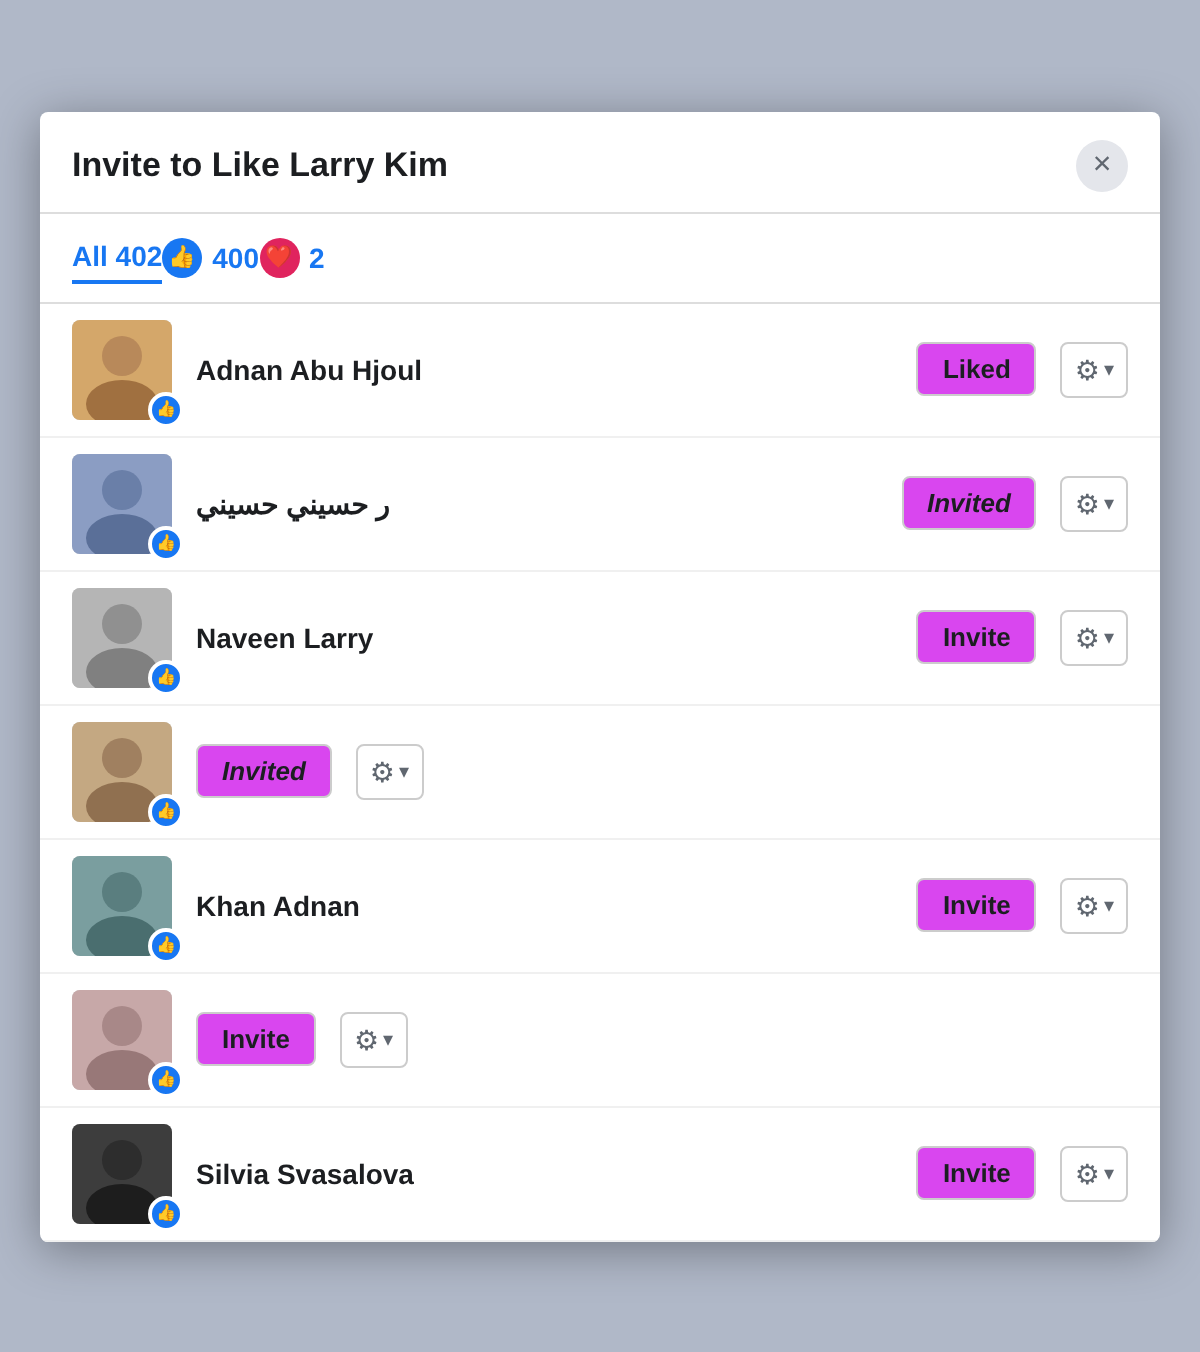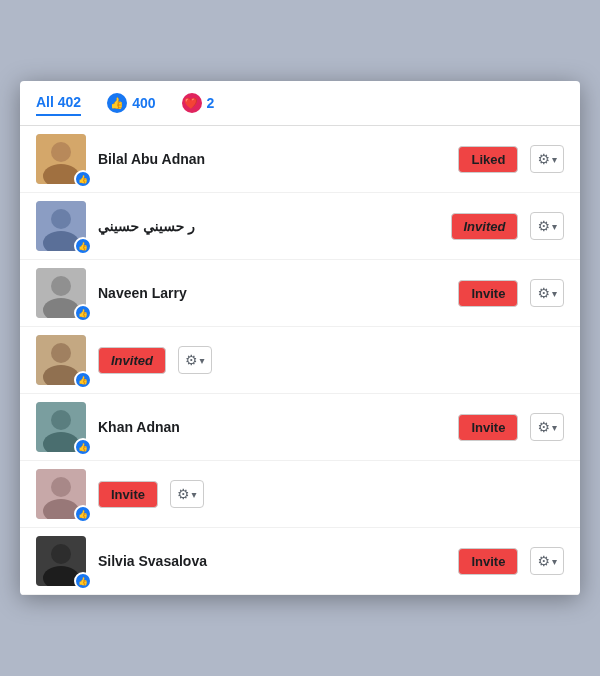--- a/index.html
+++ b/index.html
@@ -49,21 +49,21 @@
       justify-content: center;
       font-size: 16px;
       color: #606770;
       line-height: 1;
     }
 
     .tabs-row {
       display: flex;
       align-items: center;
       padding: 8px 16px;
-      gap: 26px;
+      gap: 0;
       border-bottom: 1px solid #ddd;
     }
 
     .tab-item {
       display: flex;
       align-items: center;
       gap: 5px;
       font-size: 14px;
       font-weight: 600;
       color: #1877f2;
@@ -148,21 +148,21 @@
       flex: 1;
       font-size: 14px;
       font-weight: 600;
       color: #1c1e21;
     }
 
     .action-btn {
       padding: 5px 12px;
       border-radius: 4px;
       border: 1px solid #ccc;
-      background: #ef4444;
+      background: #d946ef;
       font-size: 13px;
       font-weight: 600;
       cursor: pointer;
       color: #1c1e21;
       white-space: nowrap;
     }
 
     .action-btn.liked {
       color: #1c1e21;
     }
@@ -187,20 +187,24 @@
 
     .chevron-down {
       font-size: 10px;
       color: #606770;
     }
   </style>
 </head>
 <body>
 
 <div class="modal-overlay">
+  <div class="modal-header">
+    <span class="modal-title">Invite to Like Larry Kim</span>
+    <button class="close-btn">×</button>
+  </div>
 
   <div class="tabs-row">
     <div class="tab-item active">
       <span>All 402</span>
     </div>
     <div class="tab-item">
       <div class="tab-icon-like">
         <span>👍</span>
       </div>
       <span>400</span>
@@ -218,21 +222,21 @@
         <div class="avatar-wrap">
           <div class="avatar">
             <svg viewBox="0 0 50 50" xmlns="http://www.w3.org/2000/svg" width="50" height="50">
     <rect width="50" height="50" fill="#d4a76a"></rect>
     <circle cx="25" cy="18" r="10" fill="#b8895a"></circle>
     <ellipse cx="25" cy="42" rx="18" ry="12" fill="#a07040"></ellipse>
   </svg>
           </div>
           <div class="like-badge" style="font-size: 8px;">👍</div>
         </div>
-        <span class="person-name">Bilal Abu Adnan</span>
+        <span class="person-name">Adnan Abu Hjoul</span>
         <button class="action-btn liked">Liked</button>
         <button class="settings-btn">
           <span>⚙</span>
           <span class="chevron-down">▾</span>
         </button>
       </div>
       <div class="person-row">
         <div class="avatar-wrap">
           <div class="avatar">
             <svg viewBox="0 0 50 50" xmlns="http://www.w3.org/2000/svg" width="50" height="50">

